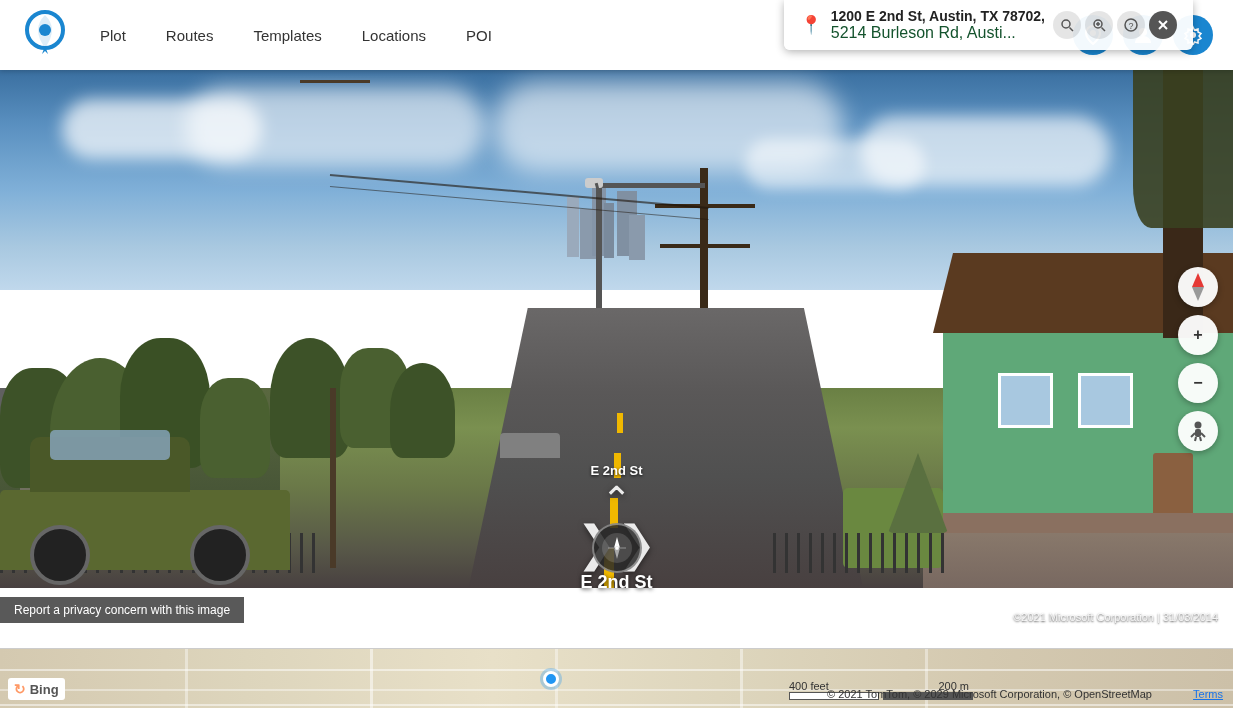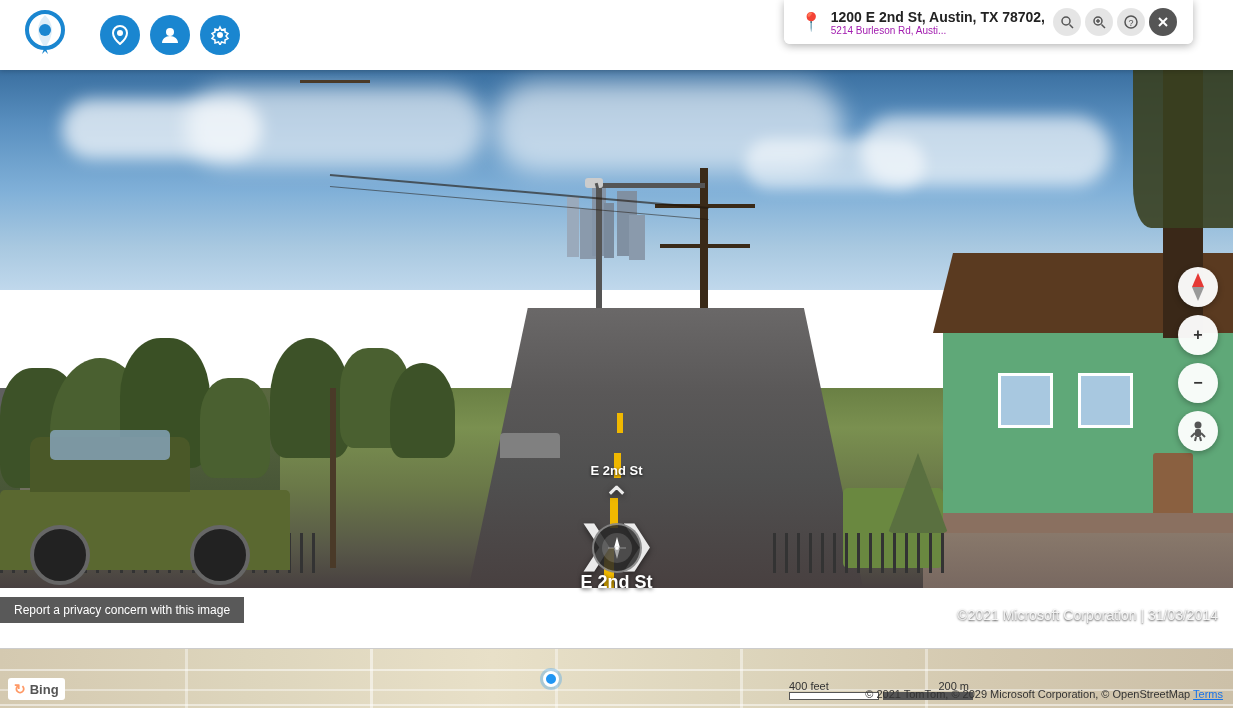--- a/index.html
+++ b/index.html
@@ -76,22 +76,22 @@
     }
     .address-text {
       flex: 1;
     }
     .address-line1 {
       font-size: 14px;
       font-weight: bold;
       color: #222;
     }
     .address-line2 {
-      font-size: 10px;
-      color: #a21caf;
+      font-size: 16px;
+      color: #14532d;
     }
     .address-actions {
       display: flex;
       gap: 4px;
       align-items: center;
     }
     .addr-icon-btn {
       width: 28px; height: 28px;
       border-radius: 50%;
       background: rgba(0,0,0,0.1);
@@ -261,21 +261,21 @@
       z-index: 100;
       cursor: pointer;
     }
 
     
     #copyright-sv {
       position: absolute;
       bottom: 25px;
       right: 15px;
       color: rgba(255,255,255,0.85);
-      font-size: 14px;
+      font-size: 11px;
       z-index: 100;
       text-shadow: 0 1px 2px rgba(0,0,0,0.7);
     }
 
     
     #minimap {
       position: absolute;
       bottom: 0;
       left: 0;
       right: 0;
@@ -367,20 +367,21 @@
       position: absolute;
       bottom: 8px;
       right: 10px;
       font-size: 11px;
       color: #333;
       z-index: 110;
     }
     #map-copyright a {
       color: #1a73e8;
       text-decoration: underline;
+      margin-left: 38px;
     }
 
     
     .sv-scene {
       position: absolute;
       top: 0; left: 0; right: 0;
       height: calc(100% - 60px);
       overflow: hidden;
     }
 
@@ -425,20 +426,27 @@
 
   <div class="logo">
     <svg viewBox="0 0 50 50" width="50" height="50">
       <circle cx="25" cy="20" r="18" fill="none" stroke="#1a86d0" stroke-width="4"></circle>
       <path d="M25 5 Q32 12 32 20 Q32 28 25 38 Q18 28 18 20 Q18 12 25 5Z" fill="#1a86d0" opacity="0.15"></path>
       <circle cx="25" cy="20" r="6" fill="#1a86d0"></circle>
       <path d="M25 36 L22 44 L25 41 L28 44 Z" fill="#1a86d0"></path>
     </svg>
   </div>
 
+  <div class="nav-items">
+    <span class="nav-item">Plot</span>
+    <span class="nav-item">Routes</span>
+    <span class="nav-item">Templates</span>
+    <span class="nav-item">Locations</span>
+    <span class="nav-item">POI</span>
+  </div>
 
   <div class="header-icons">
     <div class="header-icon-btn">
       <svg width="20" height="20" viewBox="0 0 20 20" fill="white">
         <circle cx="10" cy="8" r="3" fill="white"></circle>
         <path d="M10 1 C6.13 1 3 4.13 3 8 C3 13 10 19 10 19 S17 13 17 8 C17 4.13 13.87 1 10 1Z" fill="none" stroke="white" stroke-width="2"></path>
       </svg>
     </div>
     <div class="header-icon-btn">
       <svg width="20" height="20" viewBox="0 0 20 20" fill="white">

